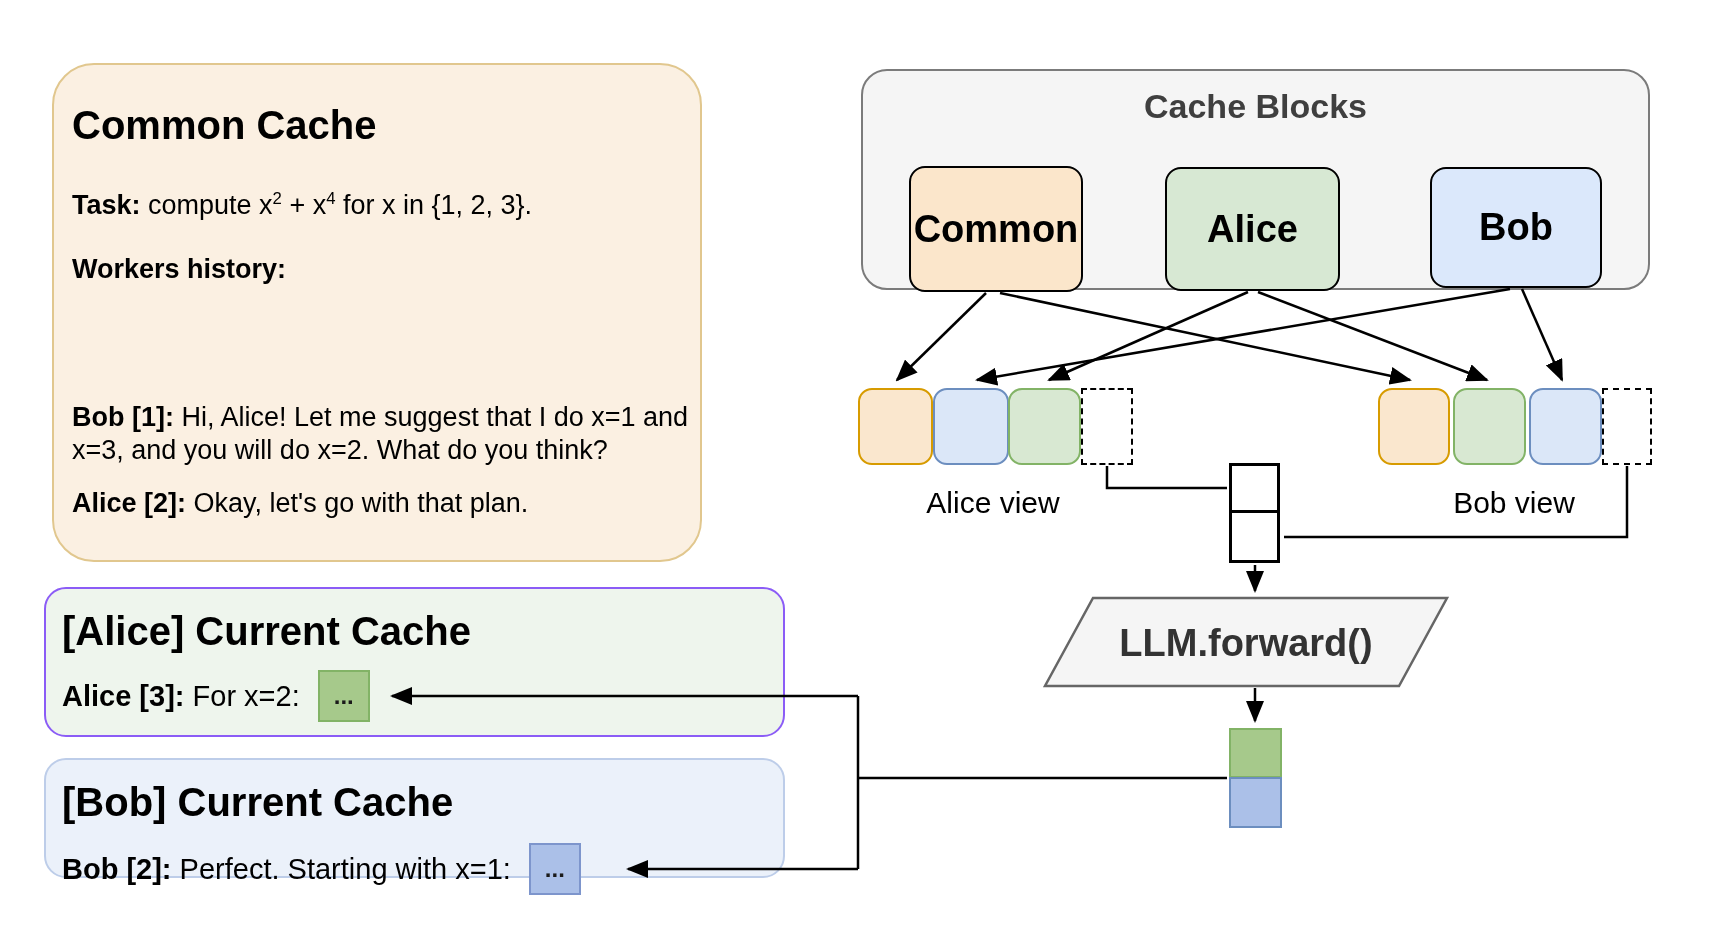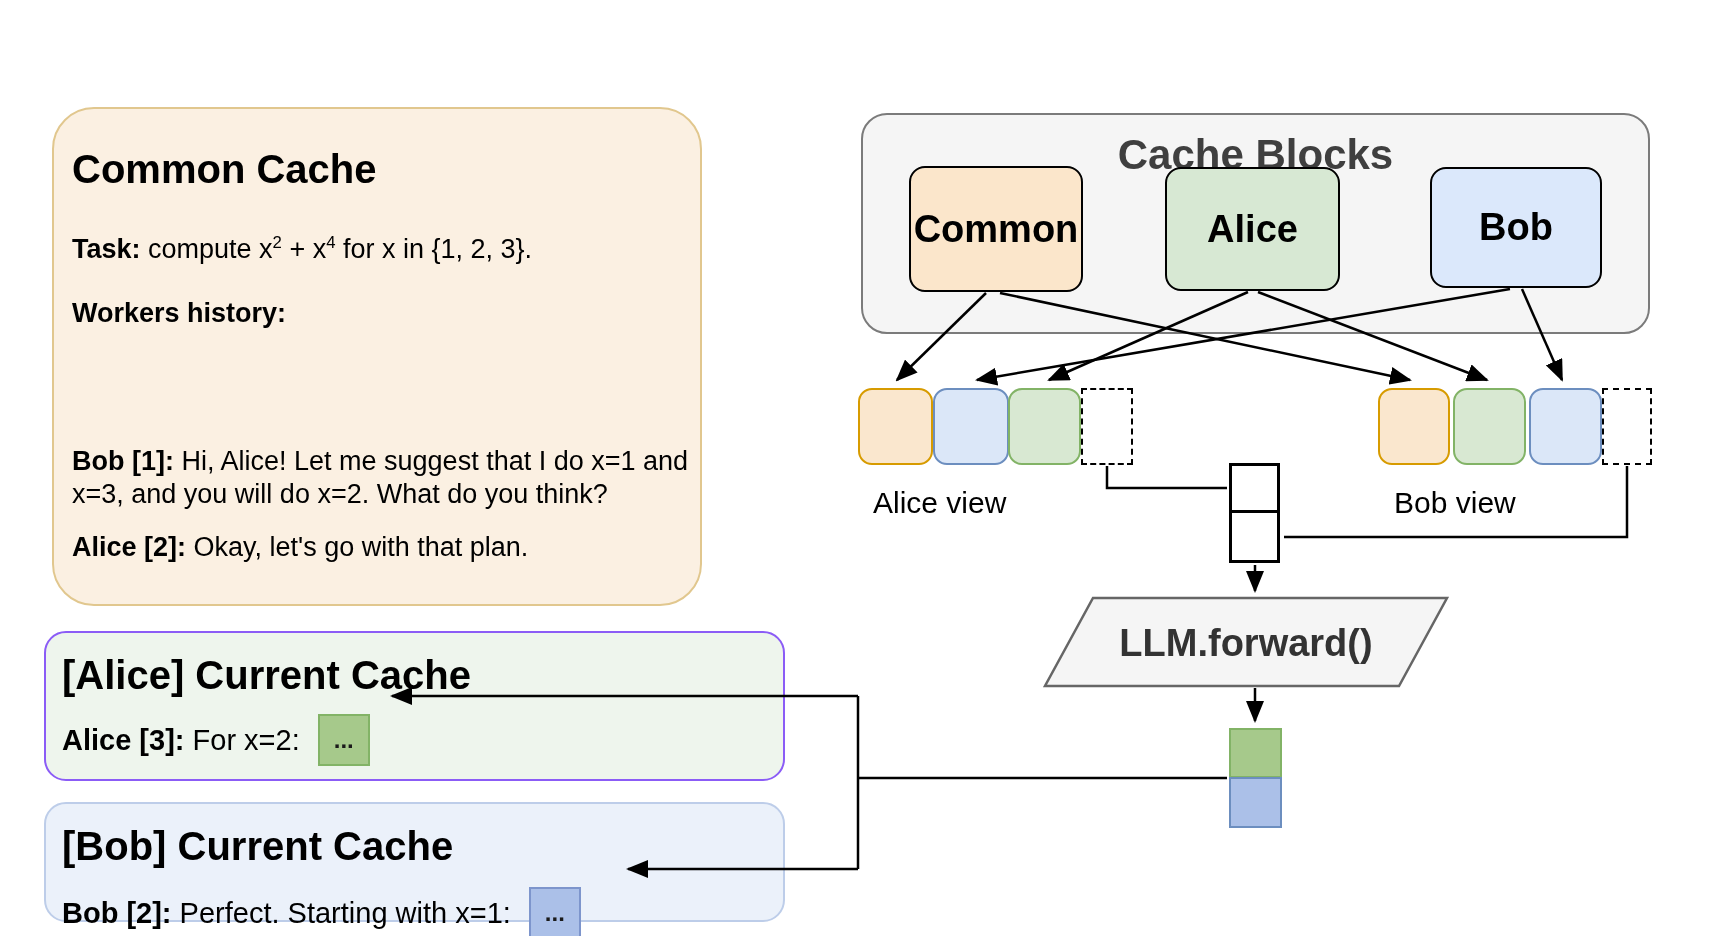--- a/index.html
+++ b/index.html
@@ -2,53 +2,53 @@
 <html><head>
 <meta charset="utf-8">
 <style>
   html,body{margin:0;padding:0;background:#fff;}
   #canvas{
     position:relative;width:1722px;height:936px;background:#ffffff;overflow:hidden;
     font-family:"Liberation Sans",sans-serif;color:#000;
   }
   .abs{position:absolute;}
   
-  .panel{position:absolute;box-sizing:border-box;margin-top:44px;}
+  .panel{position:absolute;box-sizing:border-box;}
   #common-panel{left:52px;top:63px;width:650px;height:499px;background:#FBF0E2;
     border:2px solid #E1C78E;border-radius:42px;}
   #alice-panel{left:44px;top:587px;width:741px;height:150px;background:#EEF5ED;
     border:2px solid #8b5cf6;border-radius:22px;}
   #bob-panel{left:44px;top:758px;width:741px;height:120px;background:#EBF1FA;
     border:2px solid #BDCDE9;border-radius:22px;}
   .panel-title{position:absolute;font-size:40px;font-weight:bold;white-space:nowrap;}
   .body-text{position:absolute;font-size:27px;line-height:1.22;width:630px;}
   .body-text b{font-weight:bold;}
   .cache-row{position:absolute;display:flex;align-items:center;font-size:29px;white-space:nowrap;}
   .token-square{display:inline-flex;align-items:center;justify-content:center;
     width:52px;height:52px;margin-left:18px;box-sizing:border-box;
     font-size:24px;font-weight:bold;color:#1a1a1a;}
   #alice-token{background:#A6C98B;border:2.5px solid #82B366;}
   #bob-token{background:#ABC0E8;border:2.5px solid #7D95CC;}
   
   #cache-blocks-panel{left:861px;top:69px;width:789px;height:221px;background:#F5F5F5;
     border:2px solid #7B7B7B;border-radius:26px;}
-  #cache-blocks-title{left:0;top:16px;width:100%;text-align:center;font-size:42px;
+  #cache-blocks-title{left:0;top:16px;width:100%;text-align:center;font-size:34px;
     font-weight:bold;color:#3F3F3F;position:absolute;}
   .big-block{position:absolute;box-sizing:border-box;border:2.5px solid #000;border-radius:16px;
     display:flex;align-items:center;justify-content:center;font-size:38px;font-weight:bold;z-index:3;}
   #block-common{left:909px;top:166px;width:174px;height:126px;background:#FBE6CB;}
   #block-alice{left:1165px;top:167px;width:175px;height:124px;background:#D7E8D3;}
   #block-bob{left:1430px;top:167px;width:172px;height:121px;background:#DBE8FB;}
   
   .view-block{position:absolute;box-sizing:border-box;border-radius:14px;height:77px;top:388px;z-index:2;}
   .vb-orange{background:#FAE7CE;border:2.5px solid #D79B00;}
   .vb-blue{background:#DBE7F8;border:2.5px solid #6C8EBF;}
   .vb-green{background:#D8E8D2;border:2.5px solid #82B366;}
   .vb-empty{background:transparent;border:2.5px dashed #000;border-radius:0;}
-  .view-label{position:absolute;width:240px;font-size:30px;top:486px;}
+  .view-label{position:absolute;width:240px;text-align:center;font-size:30px;top:486px;}
   
   .stack-cell{position:absolute;left:1229px;width:51px;background:#fff;
     border:3px solid #000;box-sizing:border-box;z-index:3;}
   
   #out-token-alice{left:1229px;top:728px;width:53px;height:50px;background:#A6C98B;
     border:2.5px solid #82B366;box-sizing:border-box;z-index:3;}
   #out-token-bob{left:1229px;top:777px;width:53px;height:51px;background:#ABC0E8;
     border:2.5px solid #6C8EBF;box-sizing:border-box;z-index:3;}
   
   #llm-label{left:1056px;top:622px;width:380px;height:44px;text-align:center;

